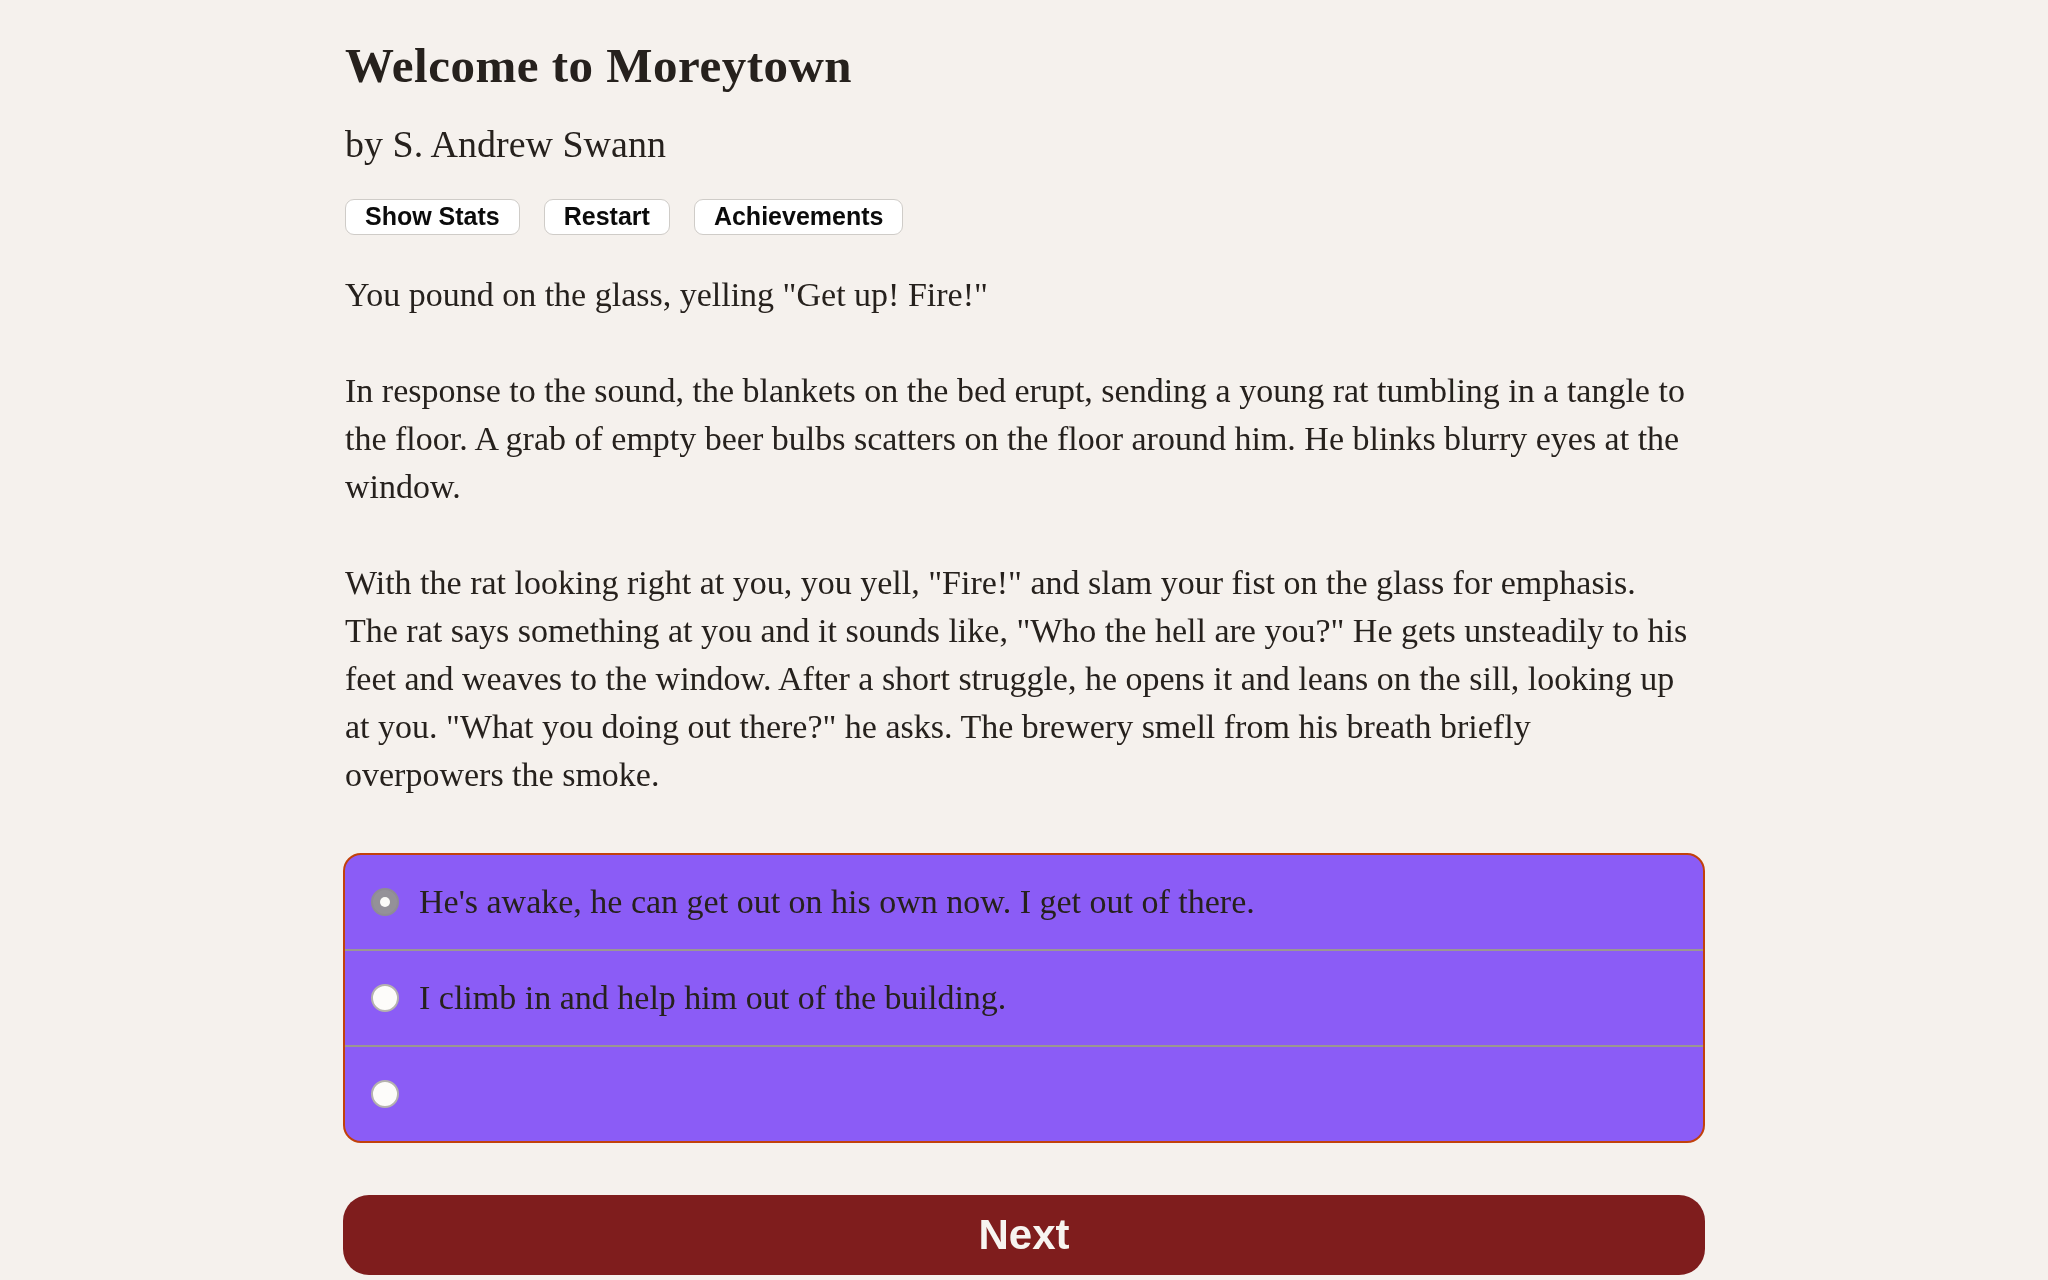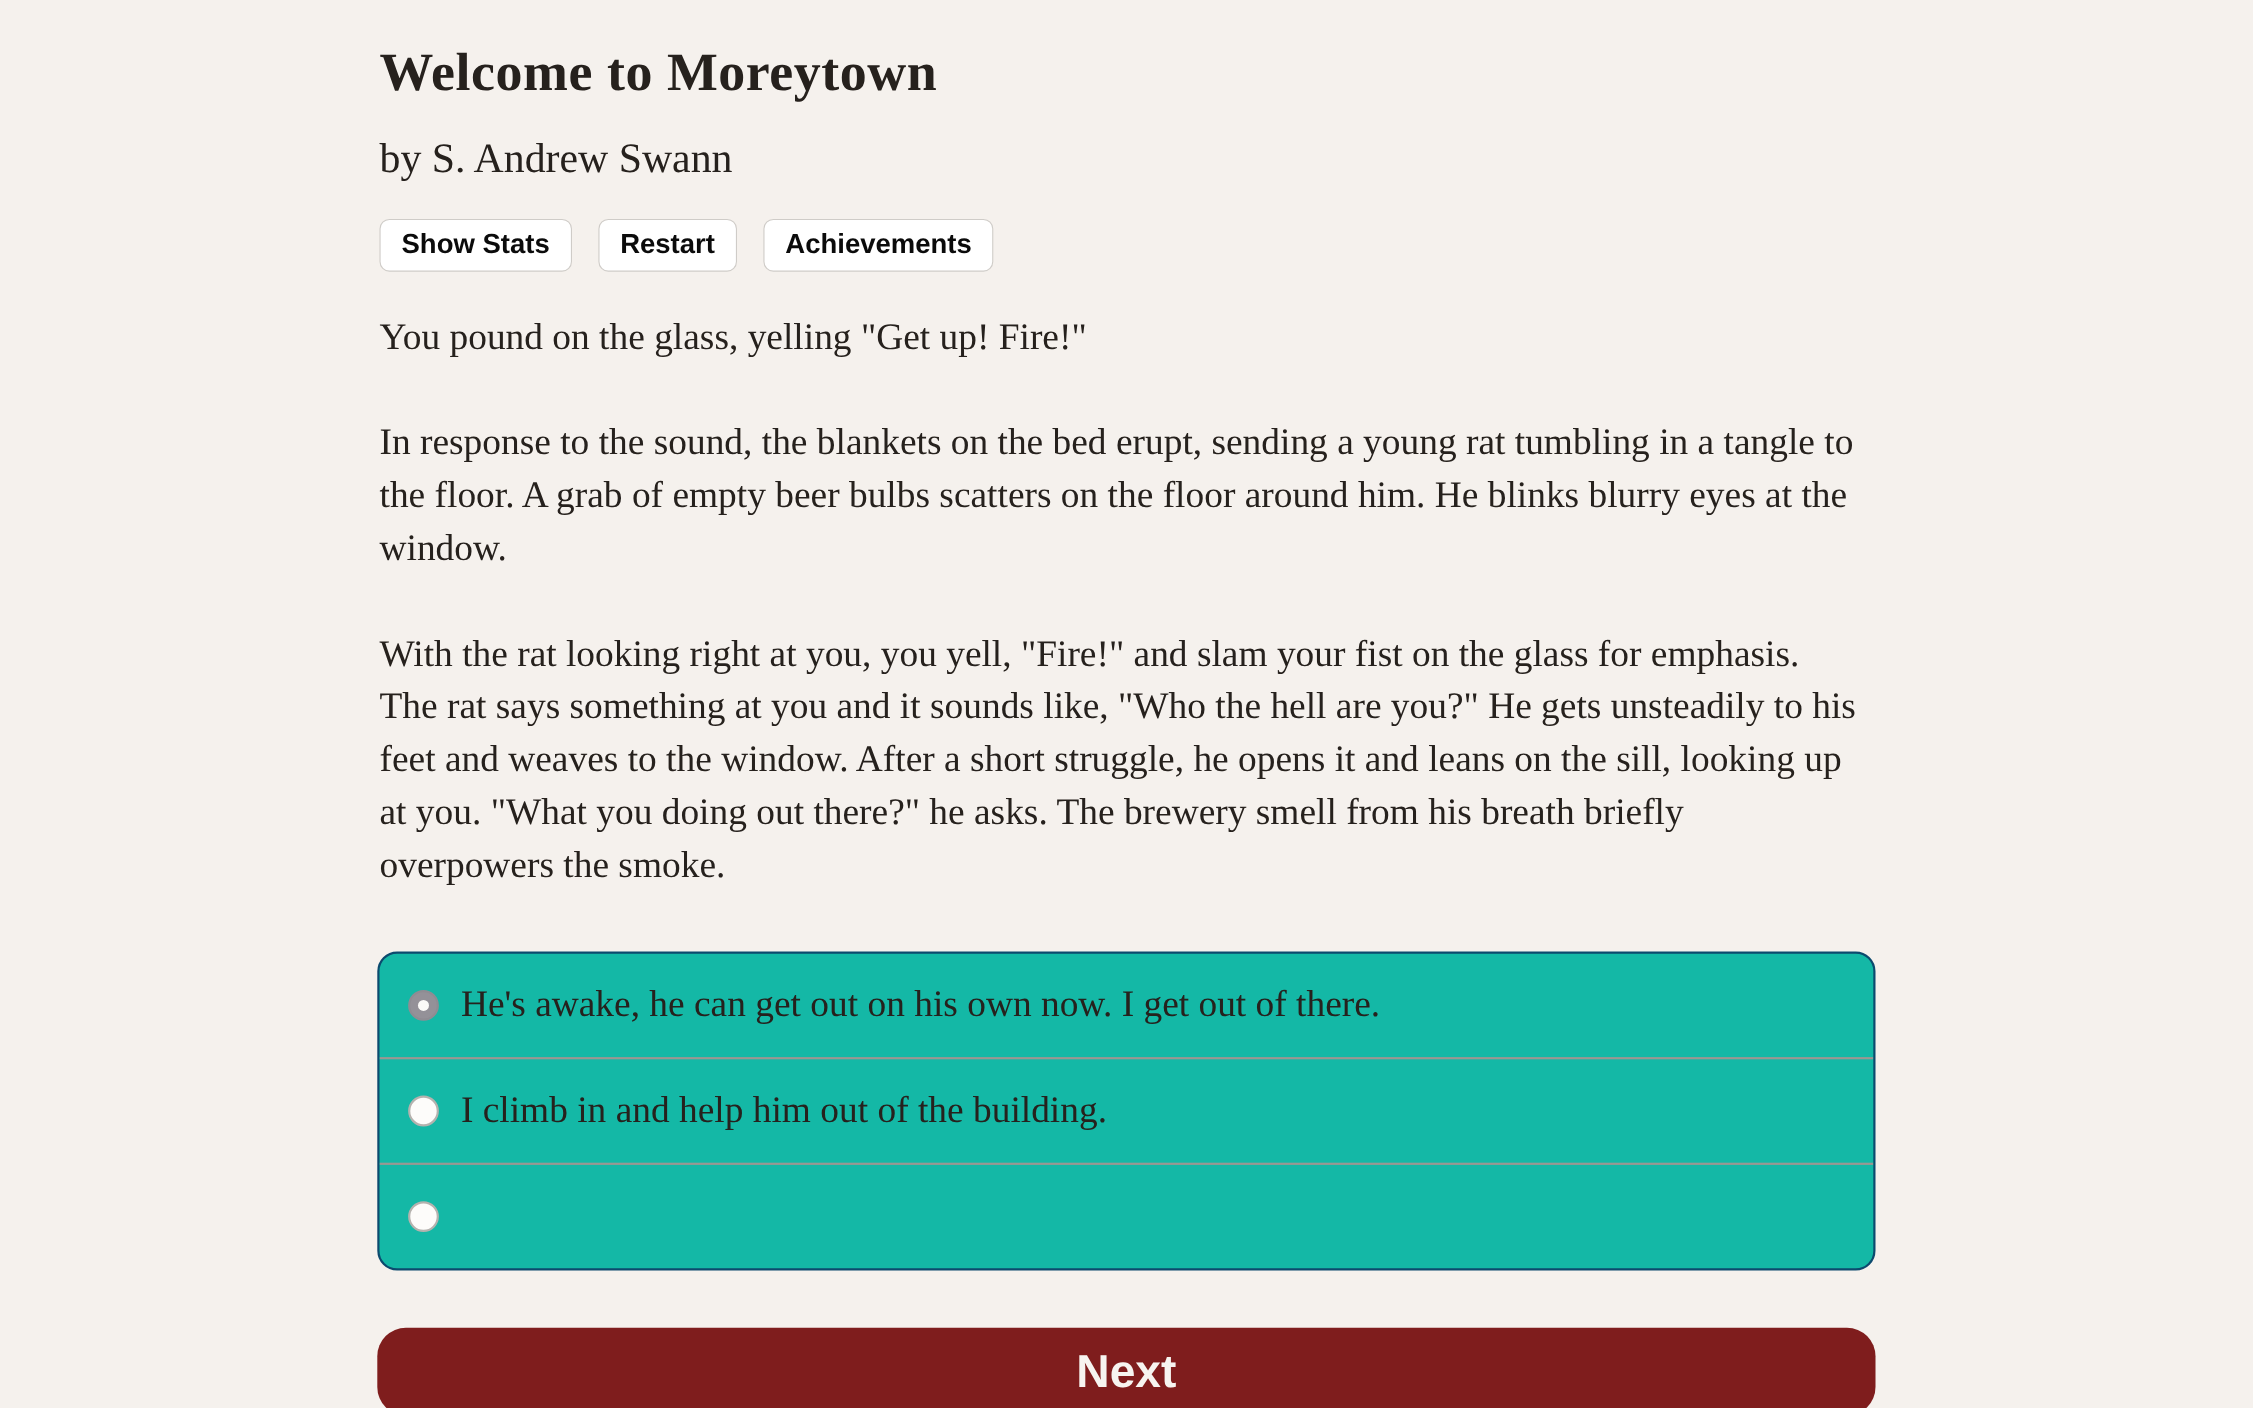--- a/index.html
+++ b/index.html
@@ -36,44 +36,44 @@
   }
   .toolbar {
     margin: 0 0 36px 2px;
     display: flex;
     align-items: center;
   }
   .toolbar button {
     display: inline-flex;
     align-items: center;
     justify-content: center;
-    height: 48px;
+    height: 36px;
     padding: 0 19px;
     margin-right: 24px;
     background: #ffffff;
     border: 1.5px solid #cfccc8;
     border-radius: 9px;
     font-family: "Liberation Sans", sans-serif;
     font-size: 25px;
     font-weight: 600;
     color: #0b0b0b;
     cursor: pointer;
     box-sizing: border-box;
   }
   .story p {
     font-size: 34px;
     line-height: 48px;
     margin: 0 0 48px 2px;
     max-width: 1350px;
   }
   .choices-box {
     margin-top: 54px;
-    border: 2px solid #0c4a6e;
+    border: 2px solid #c2410c;
     border-radius: 18px;
-    background: #14b8a6;
+    background: #8b5cf6;
     overflow: hidden;
   }
   .choice-row {
     display: flex;
     align-items: center;
     padding: 28px 26px;
     min-height: 38px;
     cursor: pointer;
   }
   .choice-row + .choice-row {

